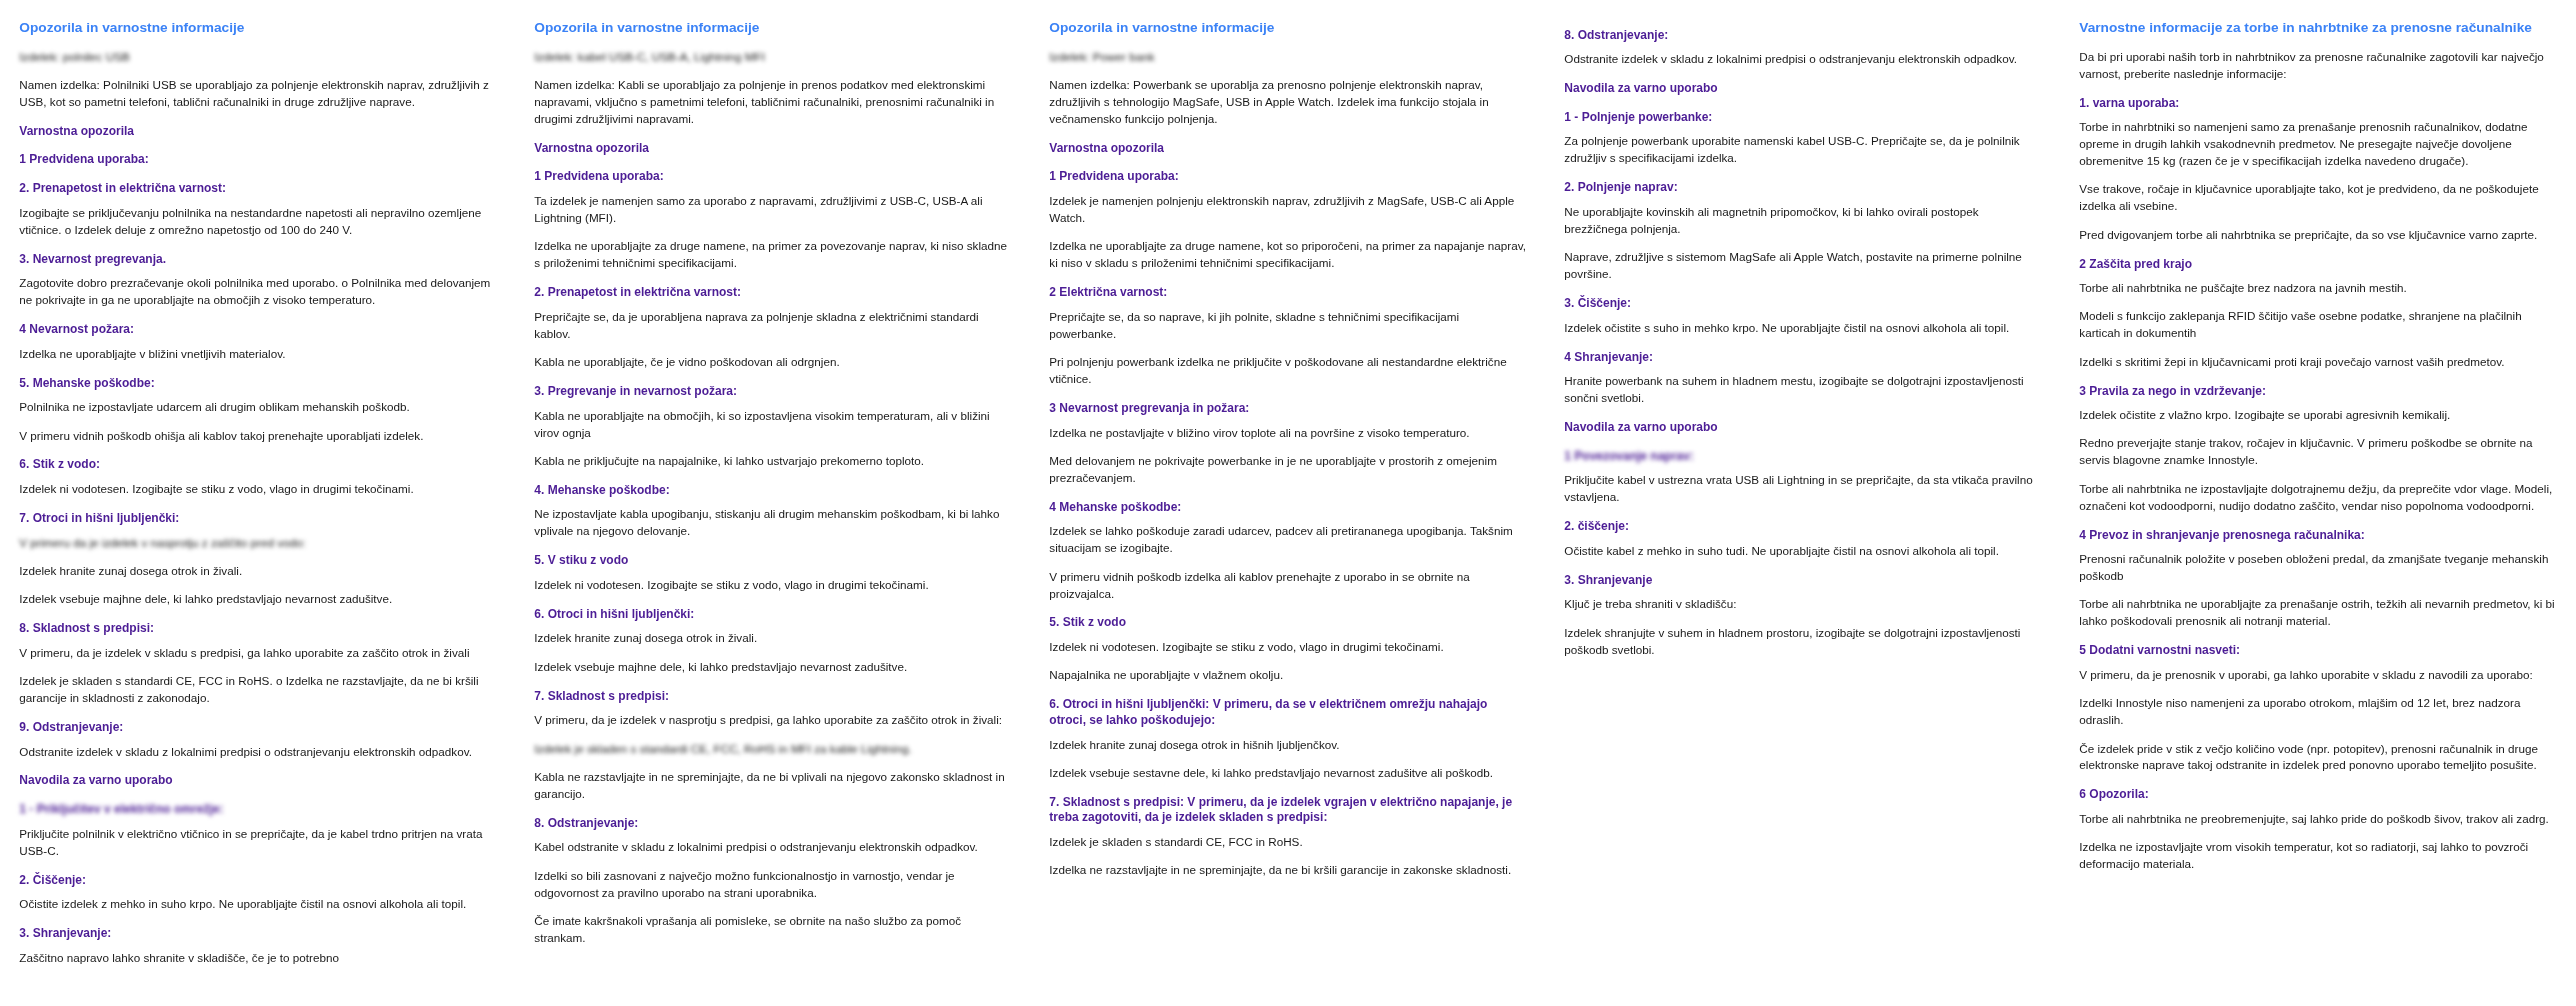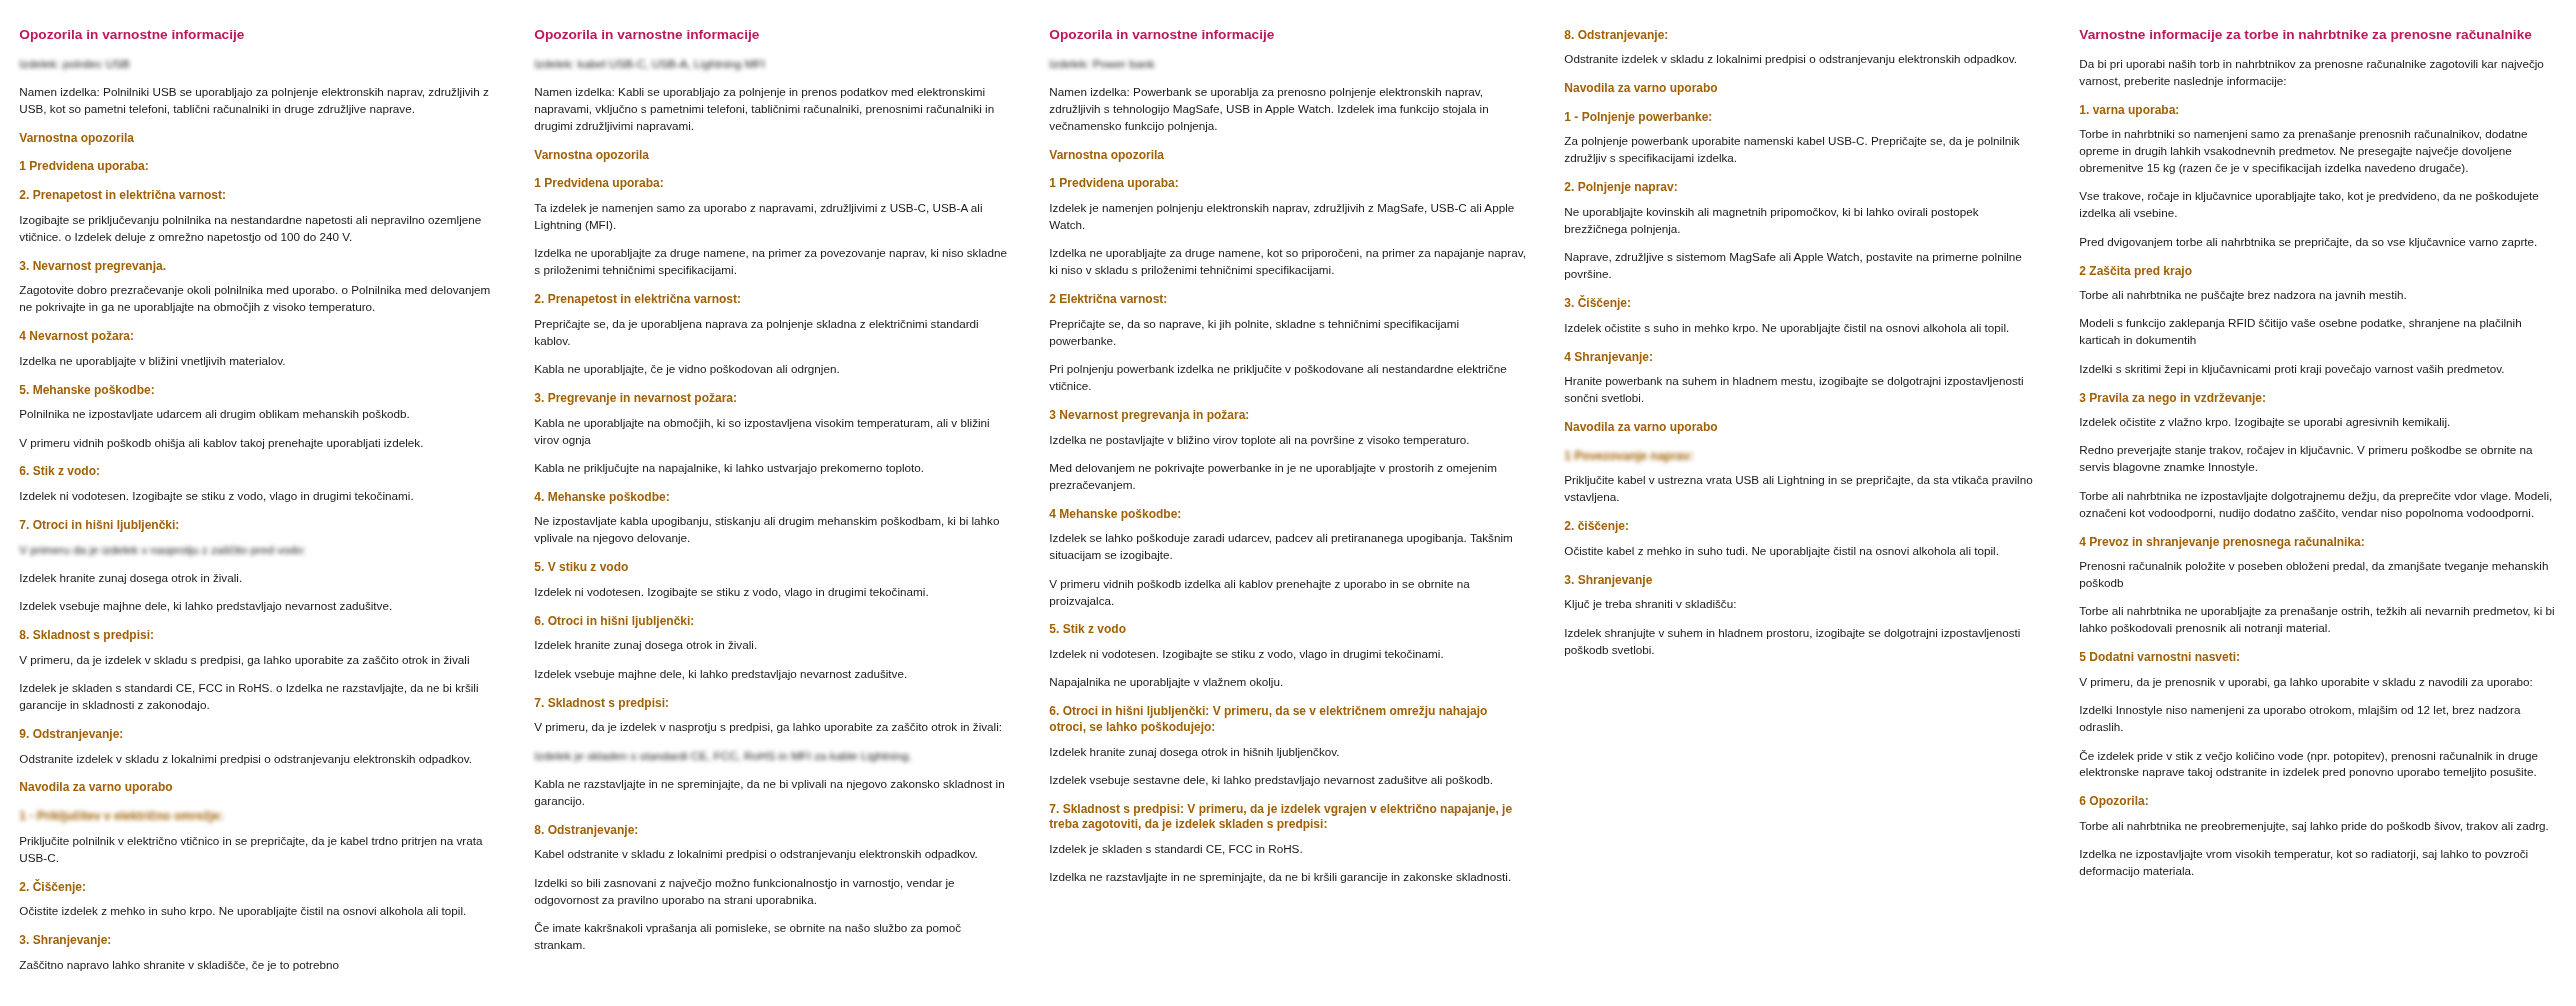--- a/index.html
+++ b/index.html
@@ -25,30 +25,30 @@
   }
   .column {
     box-sizing: border-box;
     padding: 0 17.7px 0 19.3px;
     width: 515px;
     flex: 0 0 515px;
   }
   h2.sec-title {
     font-size: 13.7px;
     font-weight: bold;
-    margin: 11px 0 13px 0;
+    margin: 4px 0 13px 0;
     line-height: 1.25;
-    color: #be185d;
+    color: #3b82f6;
   }
   h3.sub-title {
     font-size: 12px;
     font-weight: bold;
     margin: 13px 0 8px 0;
     line-height: 1.3;
-    color: #a16207;
+    color: #4c1d95;
   }
   p.para {
     font-size: 11.7px;
     line-height: 1.45;
     margin: 0 0 11.3px 0;
     color: #1a1a1a;
   }
   .blurred {
     filter: blur(2.1px);
   }

